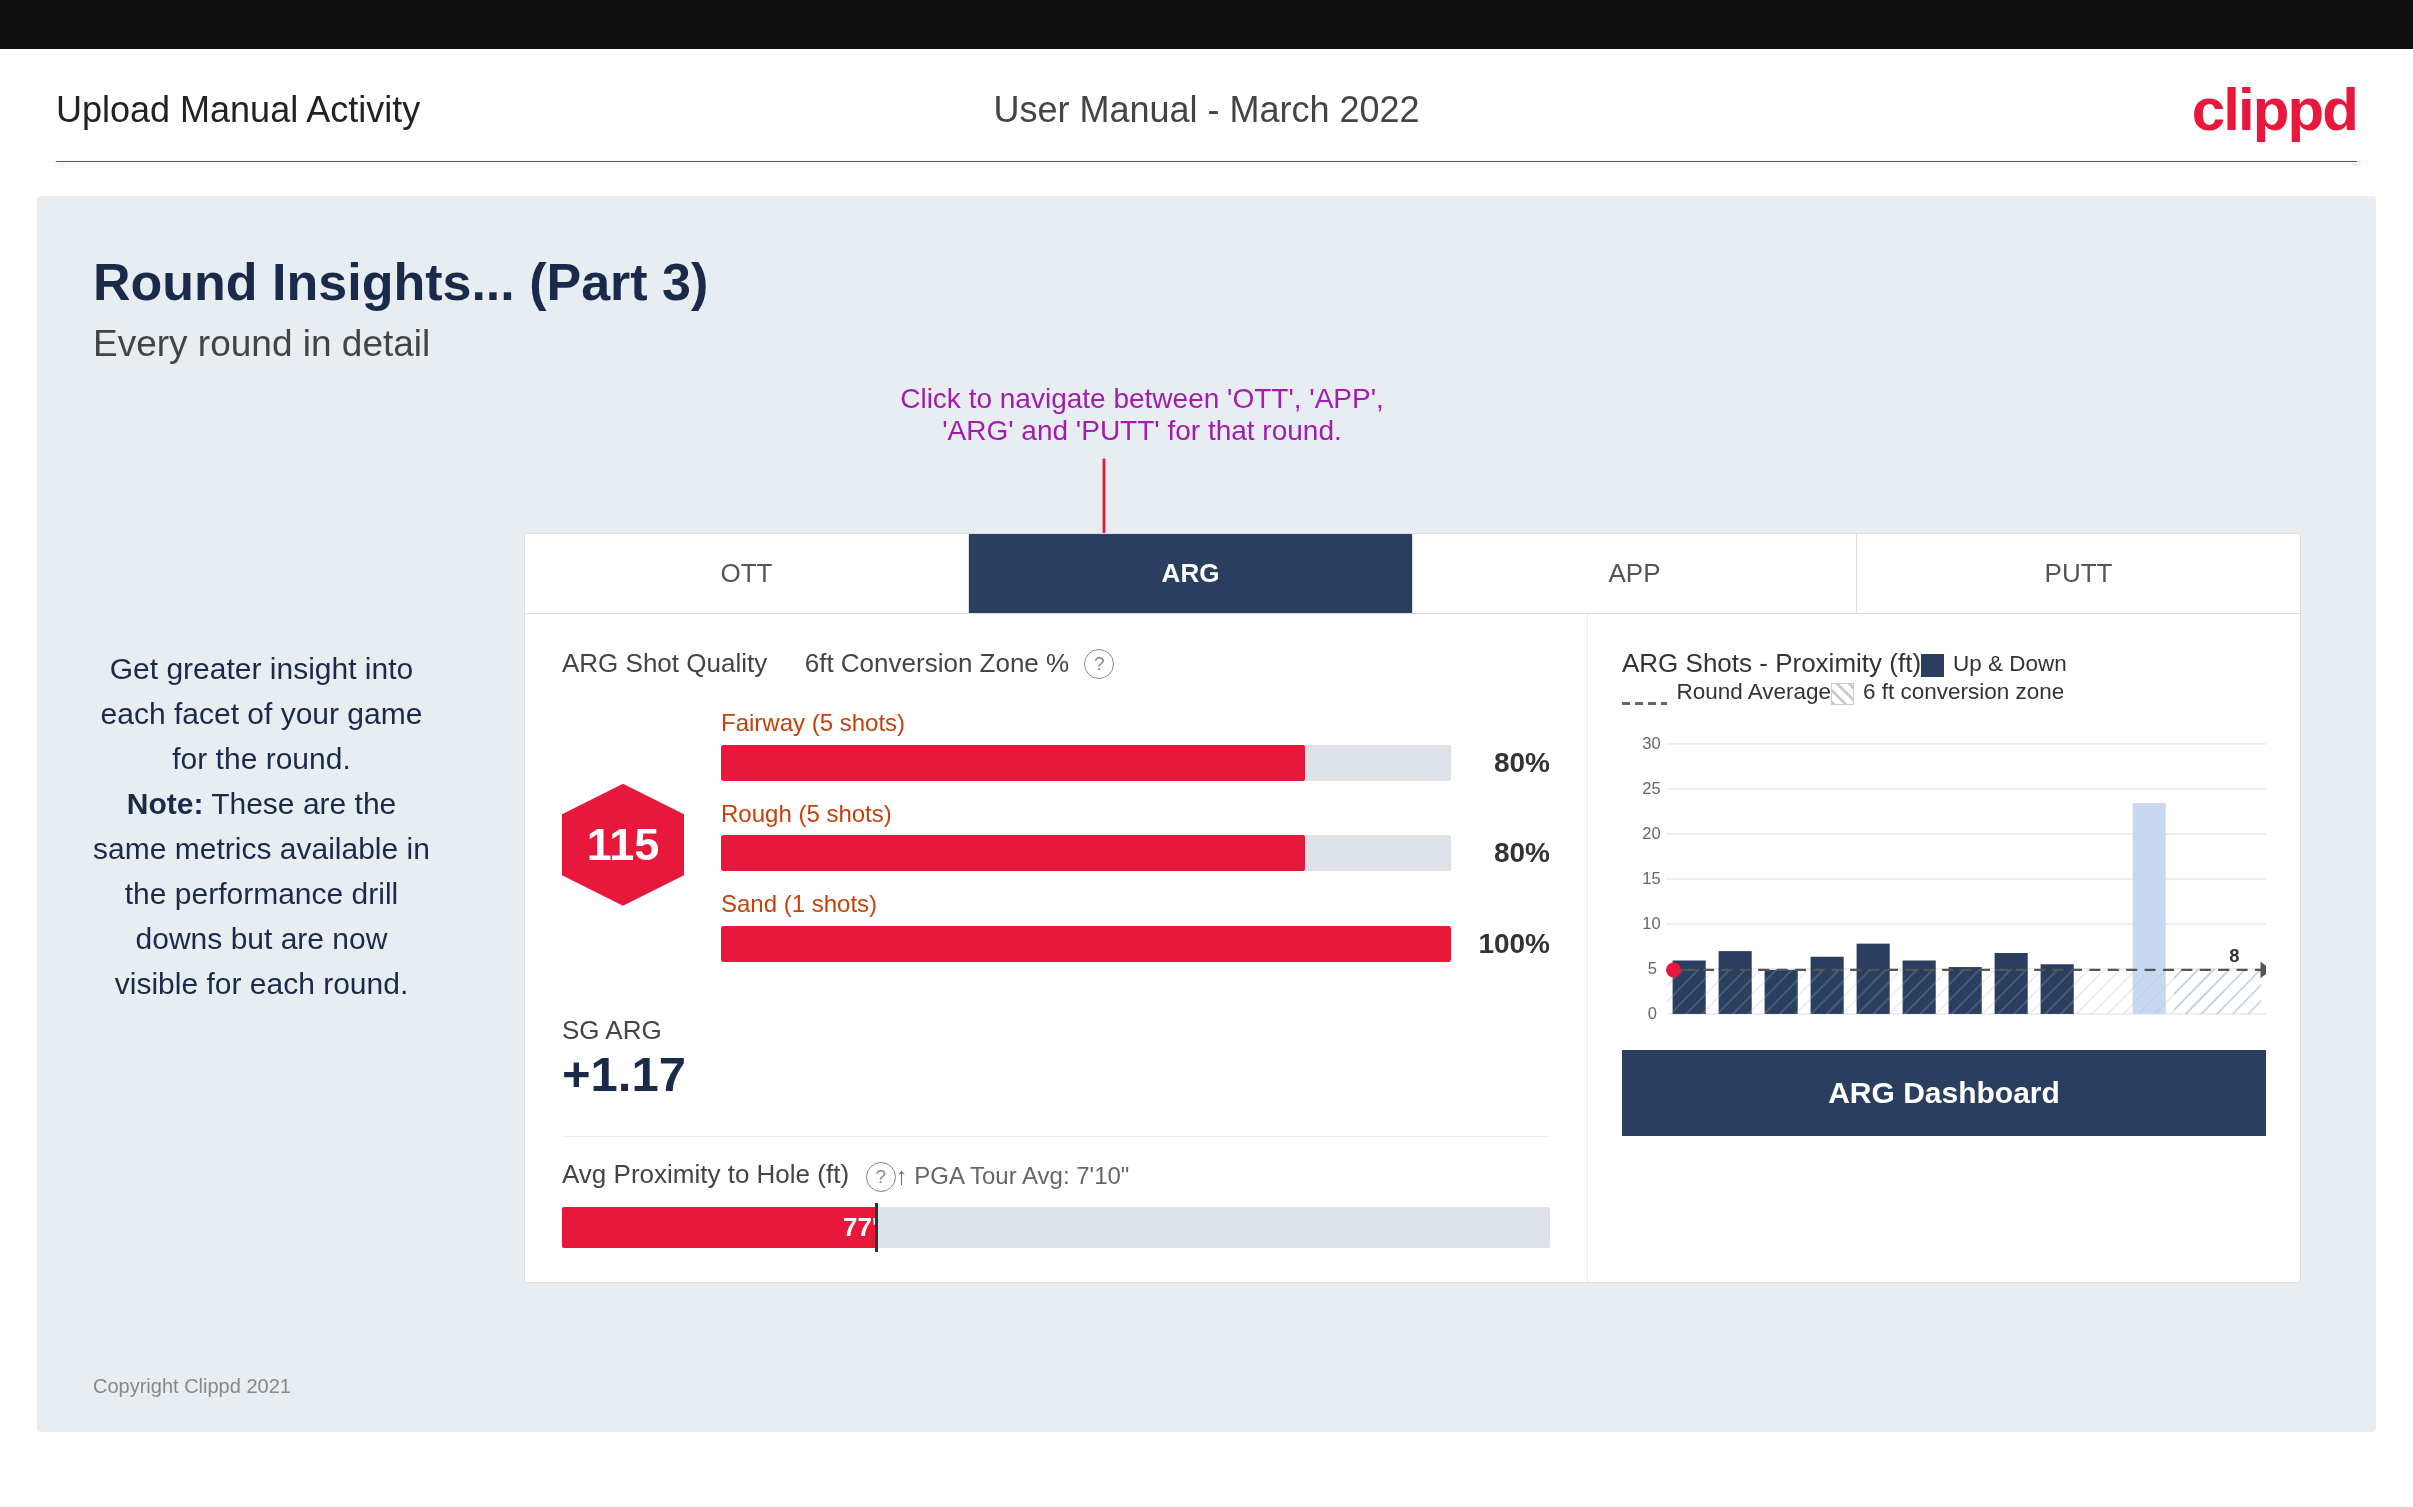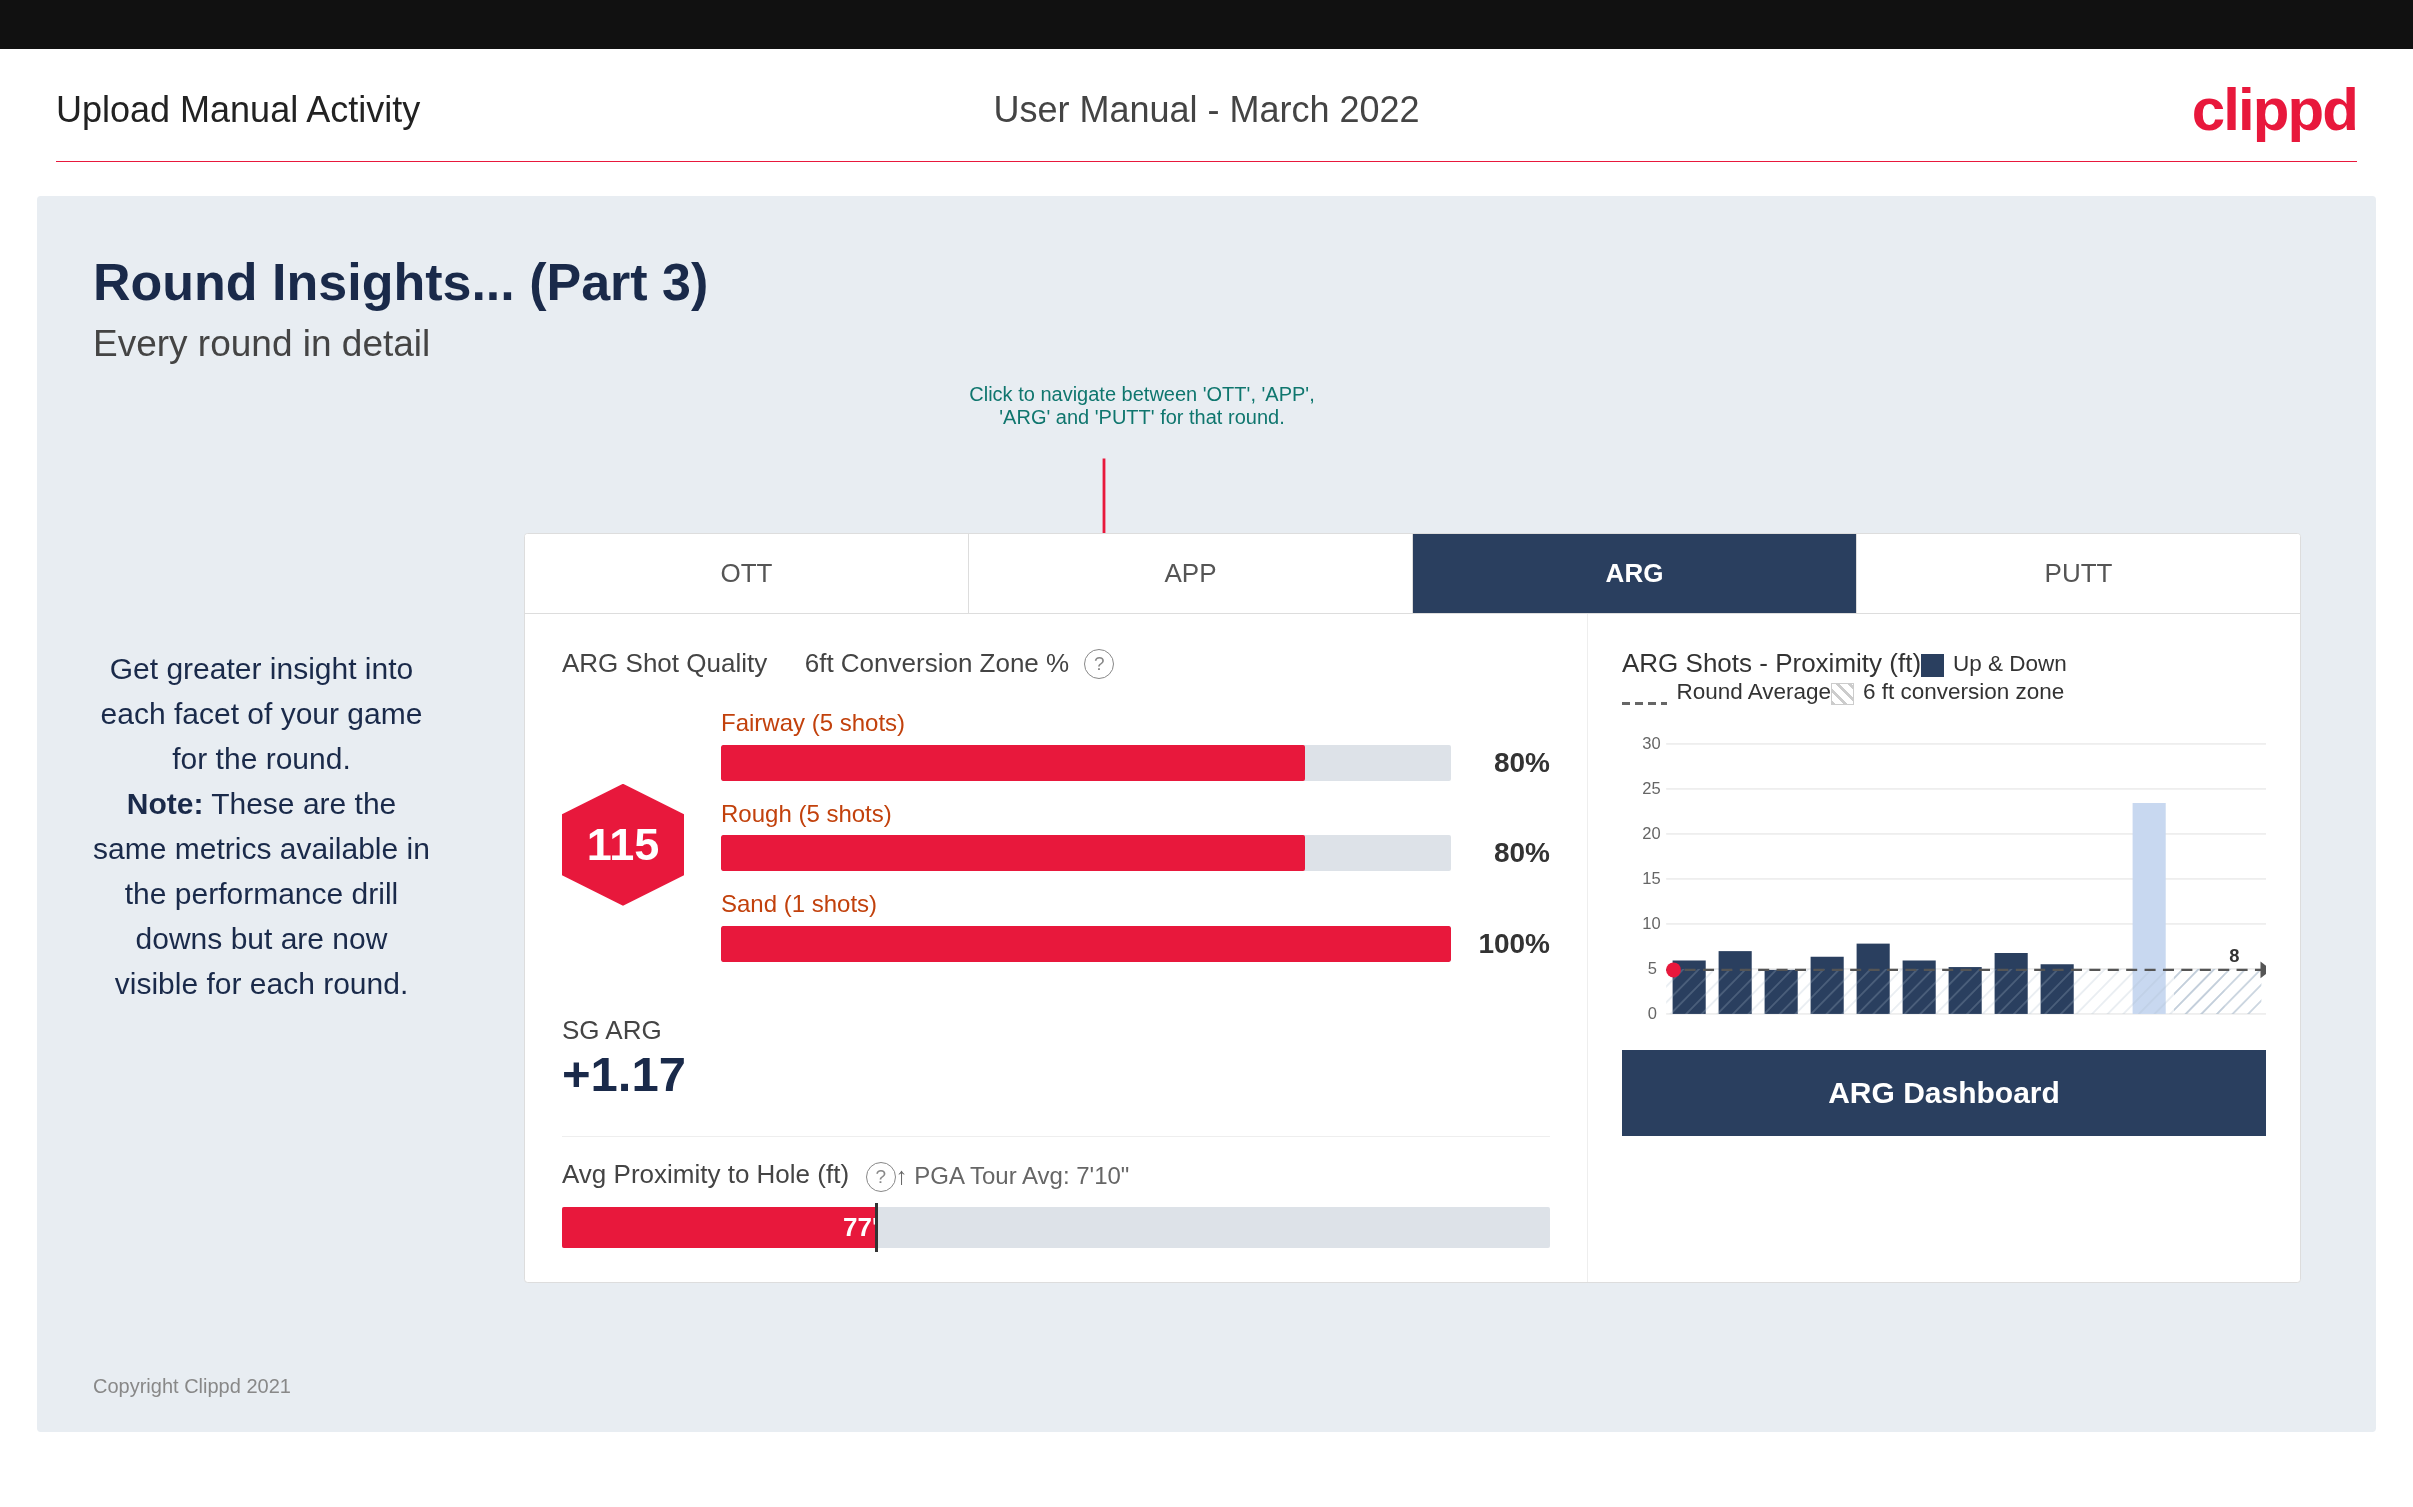--- a/index.html
+++ b/index.html
@@ -92,22 +92,22 @@
     .left-description .note-bold {
       font-weight: 700;
     }
 
     
     .nav-annotation {
       position: absolute;
       top: 187px;
       left: 843px;
       text-align: center;
-      font-size: 20px;
-      color: #0f766e;
+      font-size: 28px;
+      color: #a21caf;
       width: 524px;
     }
 
     
     .dashboard-card {
       position: absolute;
       top: 337px;
       left: 487px;
       right: 75px;
       background: #fff;
@@ -435,22 +435,22 @@
 
   <div class="left-description">
     Get greater insight into each facet of your game for the round.<br>
     <span class="note-bold">Note:</span> These are the same metrics available in the performance drill downs but are now visible for each round.
   </div>
 
   <div class="dashboard-card">
 
     <div class="tabs-row">
       <div class="tab">OTT</div>
+      <div class="tab active">ARG</div>
       <div class="tab">APP</div>
-      <div class="tab active">ARG</div>
       <div class="tab">PUTT</div>
     </div>
 
     <div class="card-body">
 
       <div class="left-panel">
 
         <div class="panel-header">
           <span>ARG Shot Quality</span>
           <span style="margin-left:22.5px;">6ft Conversion Zone %</span>

